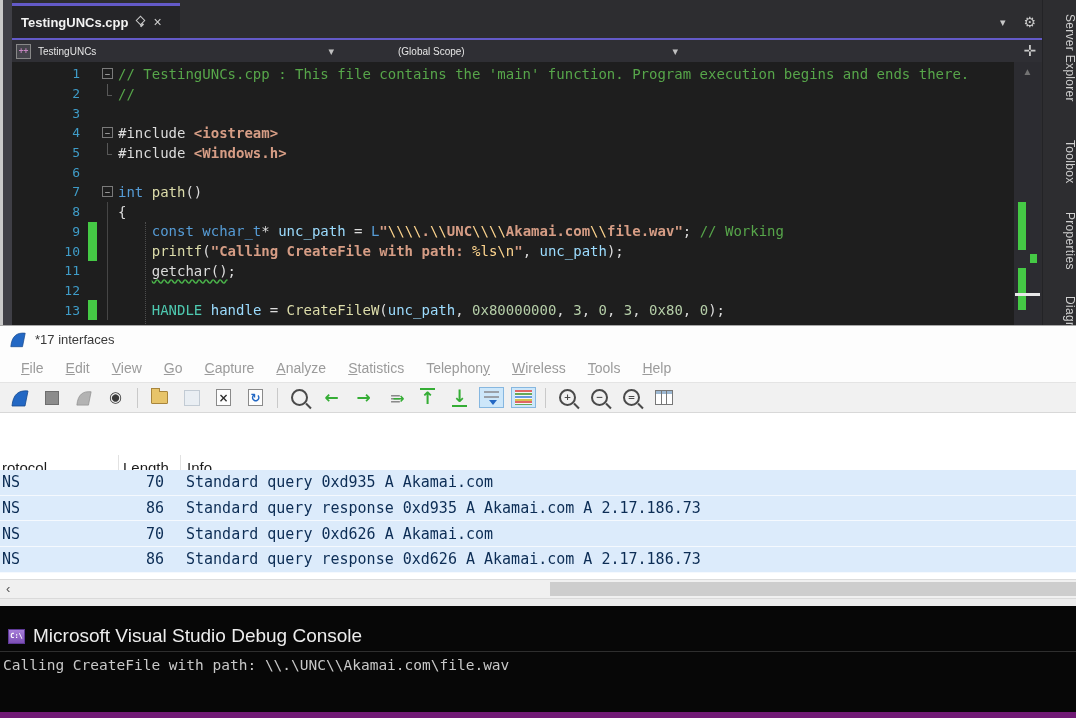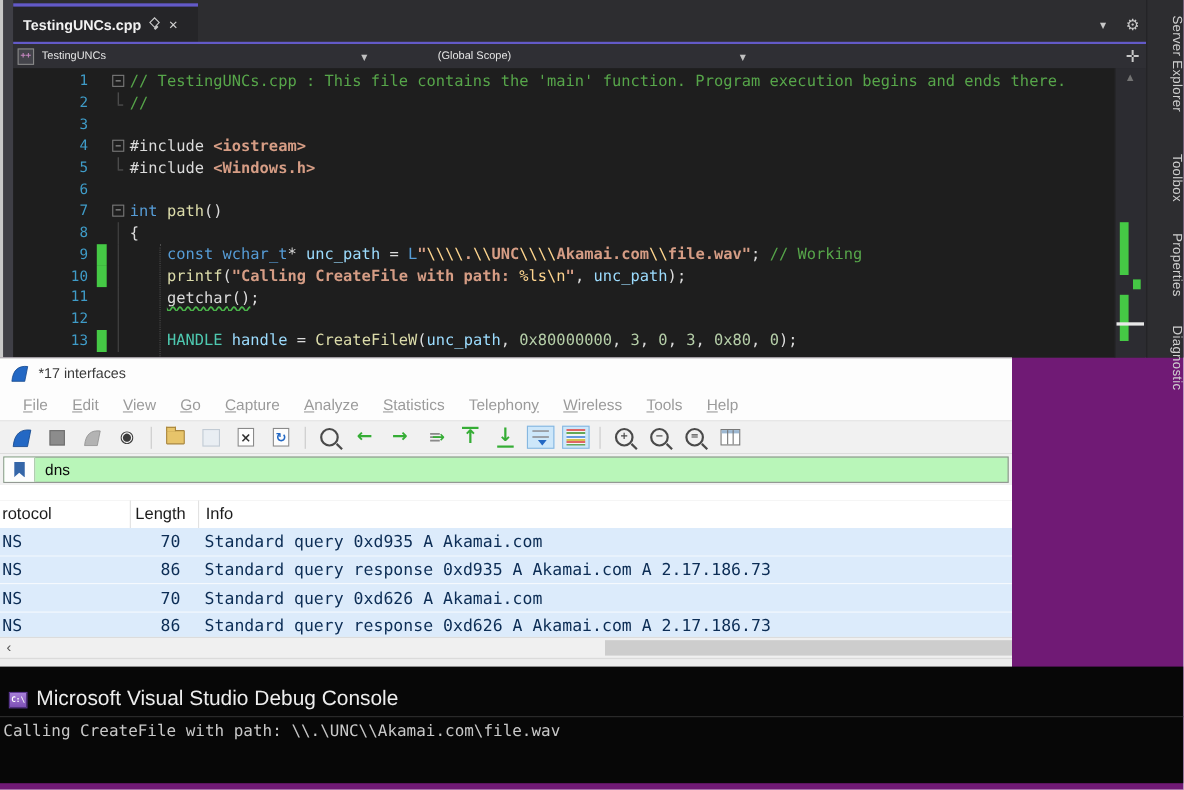--- a/index.html
+++ b/index.html
@@ -53,21 +53,21 @@
   .vs-mark.m1{top:140px;height:48px;}
   .vs-mark.m2{top:206px;height:42px;}
   .vs-mark.dot{left:16px;top:192px;width:7px;height:9px;}
   .vs-thumbline{position:absolute;left:1px;right:1px;top:231px;height:3px;background:#e8e8e8;}
 
   .side-strip{position:absolute;left:1042px;top:0;width:34px;height:325px;background:#2d2d30;border-left:1px solid #232326;}
   .side-tab{position:absolute;left:0;width:34px;writing-mode:vertical-rl;color:#cfcfcf;font-size:12px;
             letter-spacing:.3px;text-align:left;padding-left:9px;box-sizing:border-box;white-space:nowrap;}
 
   
-  .ws{position:absolute;left:0;top:325px;width:920px;height:281px;background:#ffffff;border-top:1px solid #a8a8a8;box-sizing:border-box;}
+  .ws{position:absolute;left:0;top:325px;width:1076px;height:281px;background:#ffffff;border-top:1px solid #a8a8a8;box-sizing:border-box;}
   .ws-title{position:absolute;left:0;top:0;width:100%;height:27px;background:#fdfdfd;display:flex;align-items:center;gap:8px;padding-left:9px;box-sizing:border-box;}
   .ws-title .t{color:#3a3a3a;font-size:13px;}
   .ws-menu{position:absolute;left:0;top:27px;width:100%;height:29px;background:#fdfdfd;display:flex;align-items:center;padding-left:10px;box-sizing:border-box;}
   .mi{color:#9b9b9b;font-size:14px;padding:0 11px;}
   .mi u{text-decoration:underline;}
   .ws-toolbar{position:absolute;left:0;top:56px;width:100%;height:31px;background:#f1f1f1;border-top:1px solid #e4e4e4;
               border-bottom:1px solid #d8d8d8;display:flex;align-items:center;gap:5px;padding-left:6px;box-sizing:border-box;}
   .tbi{width:27px;height:24px;display:inline-flex;align-items:center;justify-content:center;flex:0 0 auto;}
   .tbsep{width:1px;height:20px;background:#c9c9c9;margin:0 3px;flex:0 0 auto;}
   .sqr{width:12px;height:12px;background:#8c8c8c;border:1px solid #6e6e6e;display:inline-block;}
@@ -102,21 +102,21 @@
   .bkm{width:10px;height:14px;background:#3566a8;clip-path:polygon(0 0,100% 0,100% 100%,50% 70%,0 100%);}
   .ws-filter .fval{margin-left:9px;font-size:14px;color:#0a0a0a;}
 
   .ws-gap{position:absolute;left:0;top:115px;width:100%;height:14px;background:#ffffff;border-bottom:1px solid #d6d6d6;}
   .ws-header{position:absolute;left:0;top:129px;width:100%;height:25px;background:#ffffff;display:flex;align-items:center;
              border-bottom:1px solid #ececec;font-size:15px;color:#1c1c1c;}
   .hc{height:100%;display:flex;align-items:center;box-sizing:border-box;}
   .hc1{width:118px;padding-left:2px;}
   .hc2{width:62px;border-left:1px solid #e2e2e2;padding-left:4px;}
   .hc3{flex:1;border-left:1px solid #e2e2e2;padding-left:6px;}
-  .pkt-rows{position:absolute;left:0;top:154px;width:100%;}
+  .pkt-rows{position:absolute;left:0;top:144px;width:100%;}
   .prow{display:flex;align-items:center;height:24.7px;background:#dcebfb;border-bottom:1px solid rgba(255,255,255,.7);
         font:15px "DejaVu Sans Mono",monospace;color:#0c2d55;}
   .pc1{width:118px;padding-left:2px;box-sizing:border-box;}
   .pc2{width:62px;text-align:right;padding-right:16px;box-sizing:border-box;}
   .pc3{flex:1;padding-left:6px;box-sizing:border-box;white-space:pre;}
   .hscroll{position:absolute;left:0;top:253px;width:100%;height:19px;background:#f0f0f0;border-top:1px solid #dcdcdc;box-sizing:border-box;}
   .hscroll .larr{position:absolute;left:6px;top:1px;color:#555;font-size:13px;}
   .hthumb{position:absolute;left:550px;right:0;top:2px;height:14px;background:#cdcdcd;}
   .ws-bottom{position:absolute;left:0;top:272px;width:100%;height:9px;background:#ececec;border-top:1px solid #dadada;box-sizing:border-box;}
 
@@ -280,28 +280,20 @@
           <span class="mag">−</span>
         </span>
         <span class="tbi">
           <span class="mag">=</span>
         </span>
         <span class="tbi">
           <span class="tbl"></span>
         </span>
       </div>
 
-    <div class="ws-filter-wrap">
-      <div class="ws-filter">
-        <span class="bkm-box">
-            <span class="bkm"></span>
-          </span>
-        <span class="fval">dns</span>
-      </div>
-    </div>
 
     <div class="ws-gap"></div>
     <div class="ws-header">
       <span class="hc hc1">rotocol</span>
       <span class="hc hc2">Length</span>
       <span class="hc hc3">Info</span>
     </div>
     <div class="pkt-rows">
         <div class="prow">
           <span class="pc1">NS</span>

